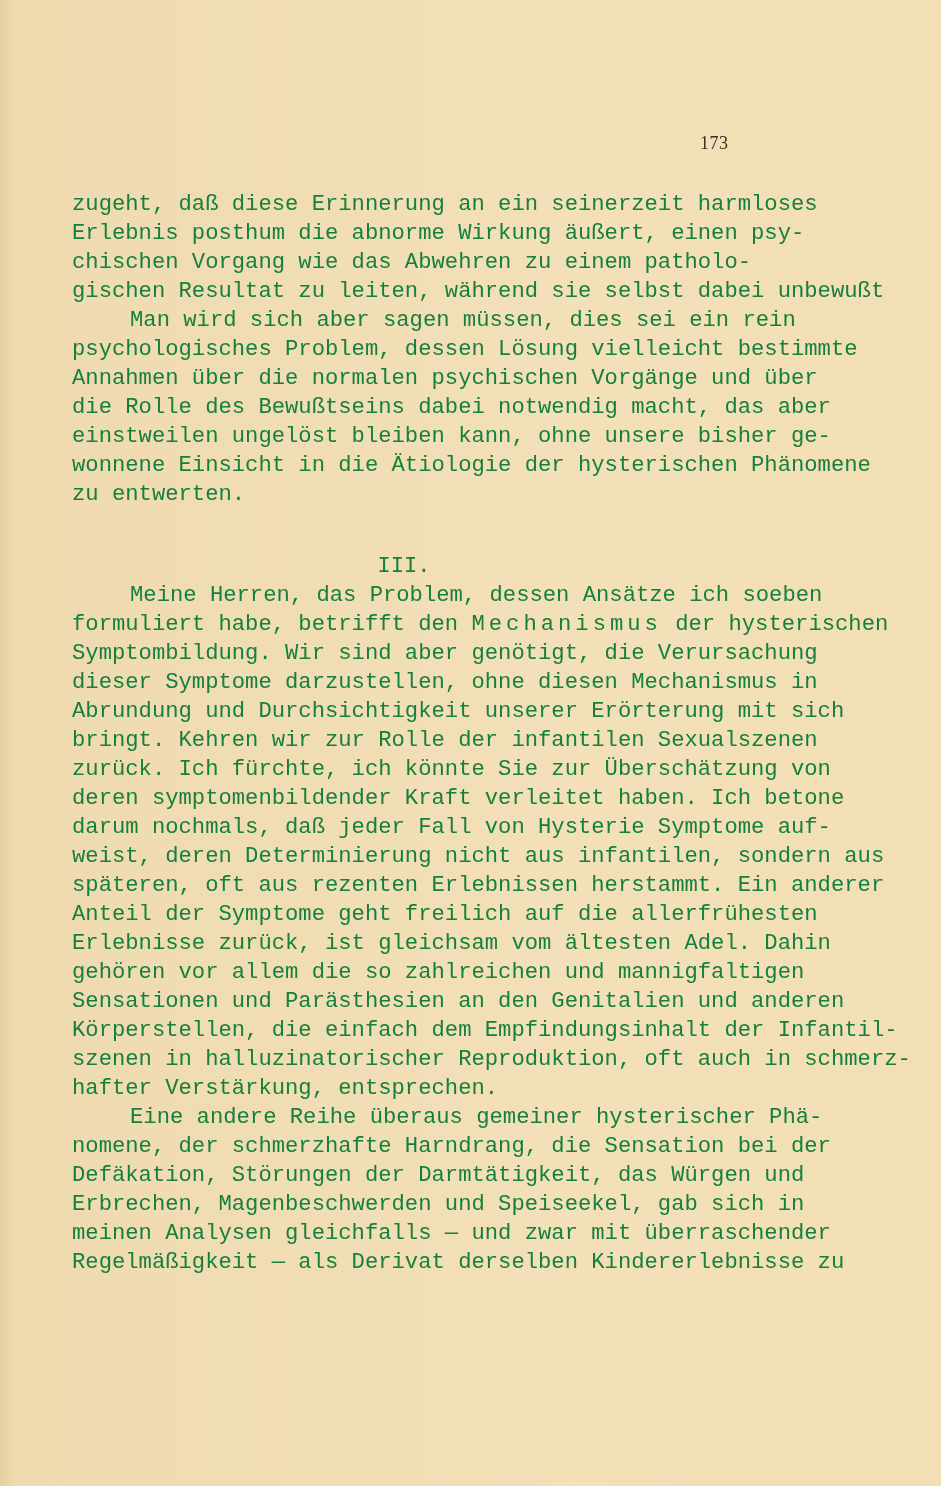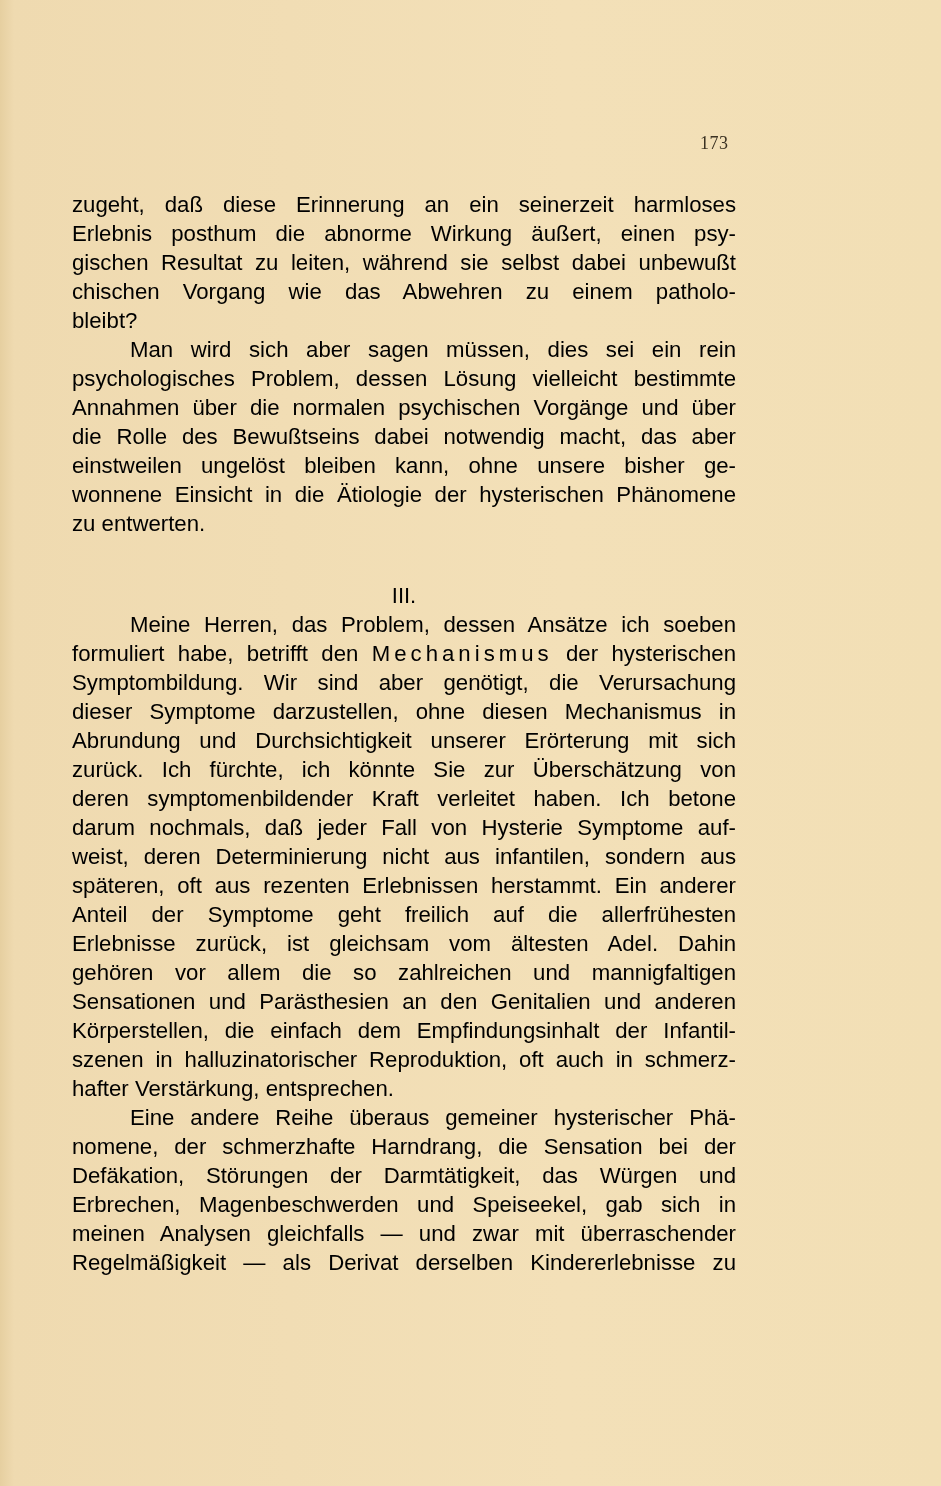--- a/index.html
+++ b/index.html
@@ -25,24 +25,24 @@
       font-family: "Liberation Serif", serif;
       font-size: 18px;
       color: #3a3122;
       letter-spacing: 0.5px;
     }
     .text-block {
       position: absolute;
       left: 72px;
       top: 190px;
       width: 664px;
-      font-family: Liberation Sans, sans-serif;
+      font-family: Liberation Mono, monospace;
       font-size: 22.2px;
       line-height: 29px;
-      color: #000000;
+      color: #15803d;
     }
     .line {
       display: block;
       height: 29px;
       white-space: nowrap;
       text-align: justify;
       text-align-last: justify;
       -moz-text-align-last: justify;
     }
     .line.last {
@@ -68,43 +68,43 @@
 </head>
 <body>
 
 <div class="page-number">173</div>
 
 <div class="text-block">
 
   <div>
     <span class="line">zugeht, daß diese Erinnerung an ein seinerzeit harmloses</span>
     <span class="line">Erlebnis posthum die abnorme Wirkung äußert, einen psy-</span>
+    <span class="line">chischen Vorgang wie das Abwehren zu einem patholo-</span>
     <span class="line">gischen Resultat zu leiten, während sie selbst dabei unbewußt</span>
-    <span class="line">chischen Vorgang wie das Abwehren zu einem patholo-</span>
-    <span class="line last">bleibt?</span>
   </div>
 
   <div>
     <span class="line indent">Man wird sich aber sagen müssen, dies sei ein rein</span>
     <span class="line">psychologisches Problem, dessen Lösung vielleicht bestimmte</span>
     <span class="line">Annahmen über die normalen psychischen Vorgänge und über</span>
     <span class="line">die Rolle des Bewußtseins dabei notwendig macht, das aber</span>
     <span class="line">einstweilen ungelöst bleiben kann, ohne unsere bisher ge-</span>
     <span class="line">wonnene Einsicht in die Ätiologie der hysterischen Phänomene</span>
     <span class="line last">zu entwerten.</span>
   </div>
 
   <span class="heading">III.</span>
 
   <div>
     <span class="line indent">Meine Herren, das Problem, dessen Ansätze ich soeben</span>
     <span class="line"><span>formuliert habe, betrifft den </span><span class="spaced">Mechanismus</span><span> der hysterischen</span></span>
     <span class="line">Symptombildung. Wir sind aber genötigt, die Verursachung</span>
     <span class="line">dieser Symptome darzustellen, ohne diesen Mechanismus in</span>
     <span class="line">Abrundung und Durchsichtigkeit unserer Erörterung mit sich</span>
+    <span class="line">bringt. Kehren wir zur Rolle der infantilen Sexualszenen</span>
     <span class="line">zurück. Ich fürchte, ich könnte Sie zur Überschätzung von</span>
     <span class="line">deren symptomenbildender Kraft verleitet haben. Ich betone</span>
     <span class="line">darum nochmals, daß jeder Fall von Hysterie Symptome auf-</span>
     <span class="line">weist, deren Determinierung nicht aus infantilen, sondern aus</span>
     <span class="line">späteren, oft aus rezenten Erlebnissen herstammt. Ein anderer</span>
     <span class="line">Anteil der Symptome geht freilich auf die allerfrühesten</span>
     <span class="line">Erlebnisse zurück, ist gleichsam vom ältesten Adel. Dahin</span>
     <span class="line">gehören vor allem die so zahlreichen und mannigfaltigen</span>
     <span class="line">Sensationen und Parästhesien an den Genitalien und anderen</span>
     <span class="line">Körperstellen, die einfach dem Empfindungsinhalt der Infantil-</span>

